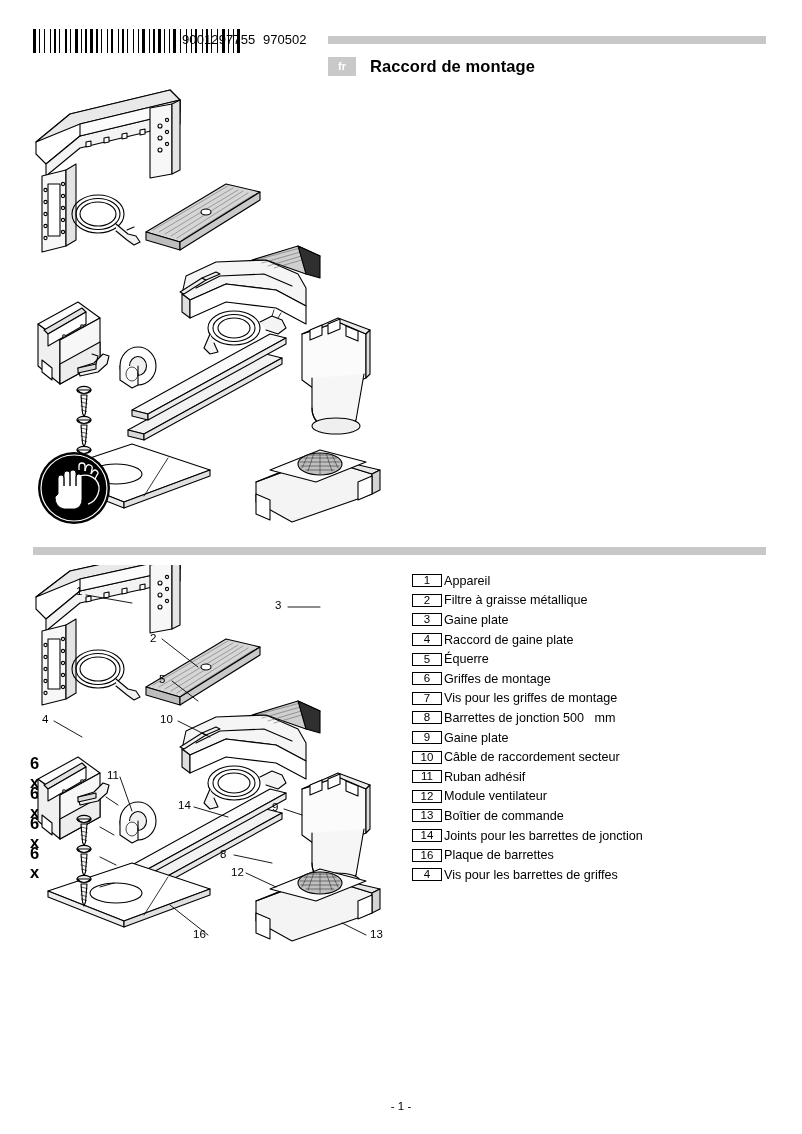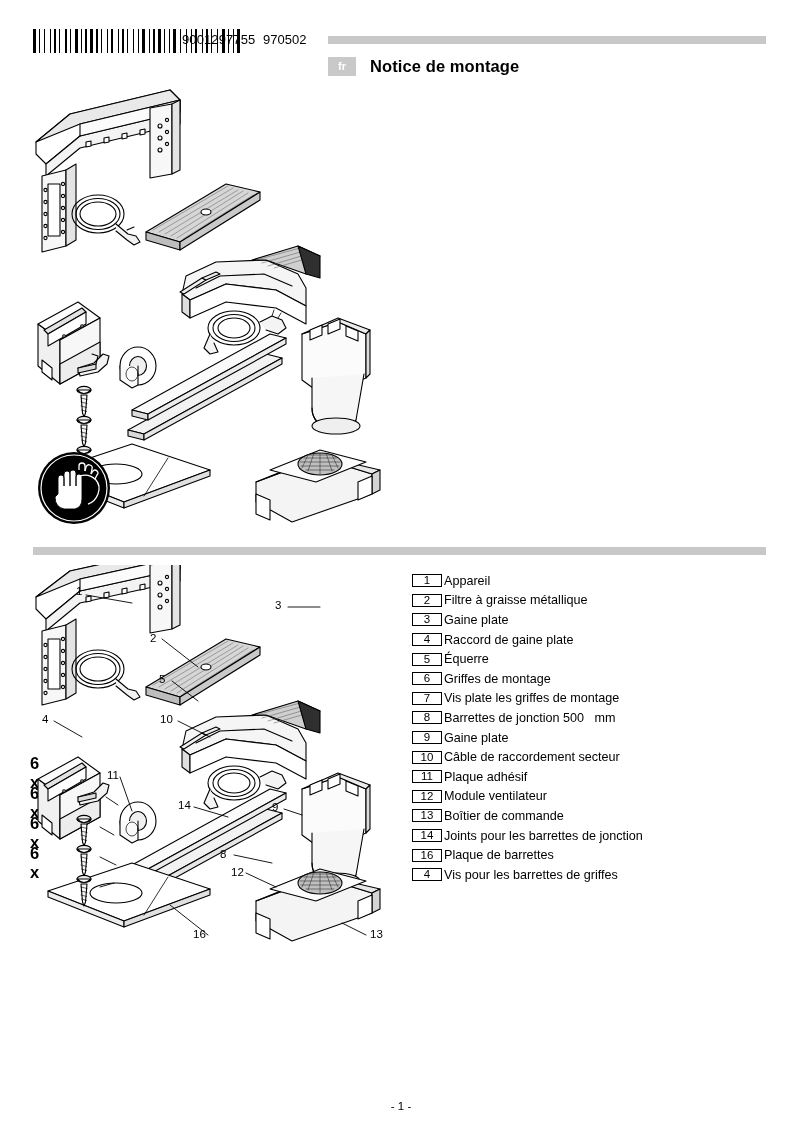--- a/index.html
+++ b/index.html
@@ -135,21 +135,21 @@
     </div>
 
   <div id="barcode-num">9001297755</div>
 
   <div id="barcode-date">970502</div>
 
   <div id="topbar"></div>
 
   <div id="title-row">
     <div id="lang-chip">fr</div>
-    <div id="doc-title">Notice de montage</div>
+    <div id="doc-title">Raccord de montage</div>
   </div>
 </div>
 
 <div class="fig" id="fig-top">
   <svg width="400" height="460" viewBox="0 0 400 460">
     <g fill="#ffffff" stroke="#000000" stroke-width="1.1" stroke-linejoin="round" stroke-linecap="round">
 
       <g>
         <path d="M16,76 L16,64 L50,36 L150,12 L160,22 L160,34 L60,58 L26,86 Z"></path>
         <path d="M26,86 L60,58 L160,34 L160,46 L60,70 L26,98 Z" fill="#f3f3f3"></path>
@@ -654,37 +654,37 @@
   <div class="legend-item">
     <span class="legend-num">5</span>
     <span class="legend-label">Équerre</span>
   </div>
   <div class="legend-item">
     <span class="legend-num">6</span>
     <span class="legend-label">Griffes de montage</span>
   </div>
   <div class="legend-item">
     <span class="legend-num">7</span>
-    <span class="legend-label">Vis plate les griffes de montage</span>
+    <span class="legend-label">Vis pour les griffes de montage</span>
   </div>
   <div class="legend-item">
     <span class="legend-num">8</span>
     <span class="legend-label">Barrettes de jonction 500   mm</span>
   </div>
   <div class="legend-item">
     <span class="legend-num">9</span>
     <span class="legend-label">Gaine plate</span>
   </div>
   <div class="legend-item">
     <span class="legend-num">10</span>
     <span class="legend-label">Câble de raccordement secteur</span>
   </div>
   <div class="legend-item">
     <span class="legend-num">11</span>
-    <span class="legend-label">Plaque adhésif</span>
+    <span class="legend-label">Ruban adhésif</span>
   </div>
   <div class="legend-item">
     <span class="legend-num">12</span>
     <span class="legend-label">Module ventilateur</span>
   </div>
   <div class="legend-item">
     <span class="legend-num">13</span>
     <span class="legend-label">Boîtier de commande</span>
   </div>
   <div class="legend-item">

